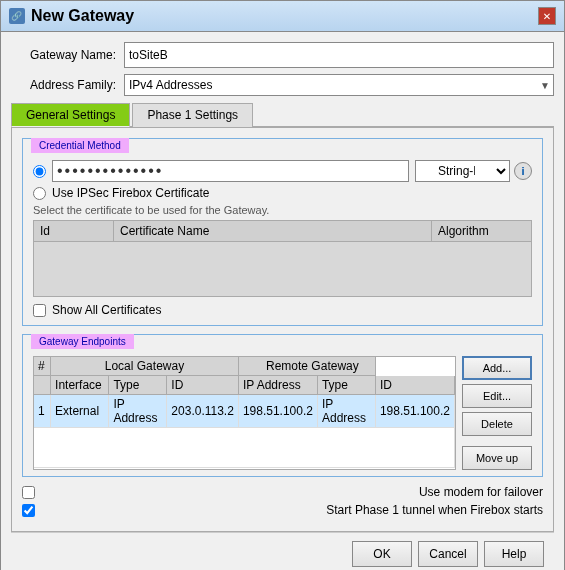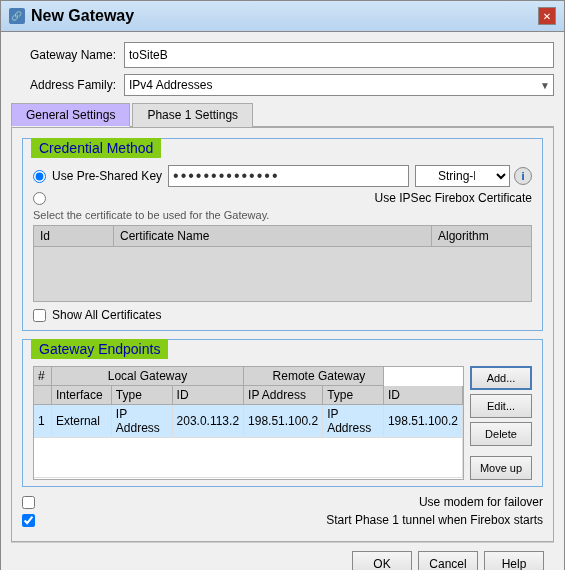--- a/index.html
+++ b/index.html
@@ -12,46 +12,46 @@
     .close-btn { width: 18px; height: 18px; background: #c0392b; border: 1px solid #888; cursor: pointer; display: flex; align-items: center; justify-content: center; font-size: 10px; color: white; }
     .dialog-body { padding: 10px; }
     .form-row { display: flex; align-items: center; margin-bottom: 6px; gap: 8px; }
     .form-label { width: 105px; text-align: right; white-space: nowrap; }
     .form-input { flex: 1; height: 22px; border: 1px solid #888; padding: 12px 4px; background: white; }
     .select-wrapper { flex: 1; position: relative; }
     .select-wrapper select { width: 100%; height: 22px; border: 1px solid #888; padding: 2px 4px; background: white; appearance: none; }
     .select-arrow { position: absolute; right: 4px; top: 50%; transform: translateY(-50%); pointer-events: none; font-size: 10px; color: #555; }
     .tabs { display: flex; margin-bottom: 0; border-bottom: 1px solid #aaa; }
     .tab { padding: 4px 14px; border: 1px solid #aaa; border-bottom: none; background: #e0e0e0; cursor: pointer; margin-right: 2px; position: relative; top: 1px; }
-    .tab.active { background: #c4b5fd; border-bottom: 1px solid #f0f0f0; z-index: 1; }
+    .tab.active { background: #84cc16; border-bottom: 1px solid #f0f0f0; z-index: 1; }
     .tab-content { border: 1px solid #aaa; padding: 10px; background: #f0f0f0; }
     .section-box { border: 1px solid #7ab0e0; margin-bottom: 8px; }
-    .section-title { background: #84cc16; padding: 2px 8px; font-size: 14px; color: #0000aa; position: relative; top: -1px; display: inline-block; margin-left: 8px; }
+    .section-title { background: #f0abfc; padding: 2px 8px; font-size: 10px; color: #0000aa; position: relative; top: -1px; display: inline-block; margin-left: 8px; }
     .section-inner { padding: 6px 10px 8px; }
-    .radio-row { display: flex; align-items: center; gap: 6px; margin-bottom: 4px; justify-content: space-between; }
+    .radio-row { display: flex; align-items: center; gap: 6px; margin-bottom: 4px; }
     .radio-input { margin: 0; }
     .psk-row { display: flex; align-items: center; gap: 6px; margin-bottom: 4px; }
     .psk-field { flex: 1; height: 22px; border: 1px solid #888; padding: 2px 4px; background: white; font-size: 16px; letter-spacing: 2px; color: #333; }
     .psk-type-select { width: 95px; height: 22px; border: 1px solid #888; padding: 2px 18px; background: white; }
     .info-btn { width: 18px; height: 18px; border: 1px solid #888; background: #e0e0e0; cursor: pointer; display: flex; align-items: center; justify-content: center; font-size: 11px; font-weight: bold; color: #0055aa; border-radius: 50%; }
     .cert-label { font-size: 11px; color: #555; margin-bottom: 4px; }
     .cert-table { width: 100%; border-collapse: collapse; border: 1px solid #aaa; background: #e8e8e8; }
     .cert-table th { background: #d0d0d0; border: 1px solid #aaa; padding: 3px 6px; text-align: left; font-weight: normal; }
     .cert-table td { border: 1px solid #aaa; padding: 3px 6px; }
     .cert-body { height: 55px; background: #d8d8d8; }
     .show-all-row { display: flex; align-items: flex-end; gap: 6px; margin-top: 6px; }
     .endpoints-section { border: 1px solid #7ab0e0; margin-bottom: 8px; }
     .endpoints-inner { display: flex; gap: 6px; padding: 6px 10px; }
     .endpoints-table-wrap { flex: 1; border: 1px solid #aaa; background: white; overflow: hidden; }
     .endpoints-table { width: 100%; border-collapse: collapse; font-size: 11px; }
     .endpoints-table th { background: #d4d4d4; border-bottom: 1px solid #aaa; border-right: 1px solid #aaa; padding: 2px 4px; text-align: left; font-weight: normal; }
     .endpoints-table td { border-bottom: 1px solid #ddd; border-right: 1px solid #ddd; padding: 2px 4px; }
     .endpoints-table tr.selected td { background: #cce8ff; }
     .group-header { background: #e0e0e0; font-weight: bold; text-align: center; margin-top: 28px; }
-    .endpoints-buttons { display: flex; flex-direction: column; gap: 4px; width: 62px; }
+    .endpoints-buttons { display: flex; flex-direction: column; gap: 4px; width: 70px; }
     .ep-btn { height: 24px; background: linear-gradient(to bottom, #f5f5f5, #e0e0e0); border: 1px solid #888; cursor: pointer; font-size: 11px; padding: 2px 6px; }
     .ep-btn.active-btn { border: 2px solid #4a7db5; }
     .checkbox-row { display: flex; align-items: center; gap: 12px; margin-bottom: 4px; justify-content: space-between; }
     .dialog-footer { display: flex; justify-content: flex-end; gap: 6px; padding: 8px 10px; border-top: 1px solid #ccc; }
     .footer-btn { height: 26px; min-width: 60px; background: linear-gradient(to bottom, #f5f5f5, #e0e0e0); border: 1px solid #888; cursor: pointer; padding: 2px 10px; font-size: 12px; }
   </style>
 </head>
 <body>
 
 <div class="dialog">
@@ -88,21 +88,20 @@
     </div>
 
     <div class="tab-content">
 
       <div class="section-box">
         <div><span class="section-title">Credential Method</span></div>
         <div class="section-inner">
 
           <div class="psk-row">
             <input type="radio" name="credmethod" class="radio-input" checked="" style="">
-            <label>Use Pre-Shared Key</label>
             <input type="password" class="psk-field" value="12345678901234" style="flex: 1 1 0%;">
             <div style="position:relative; display:flex; align-items:center; gap:4px;">
               <select class="psk-type-select">
                 <option>String-Based</option>
                 <option>Hex</option>
               </select>
               <div class="info-btn">i</div>
             </div>
           </div>
 

